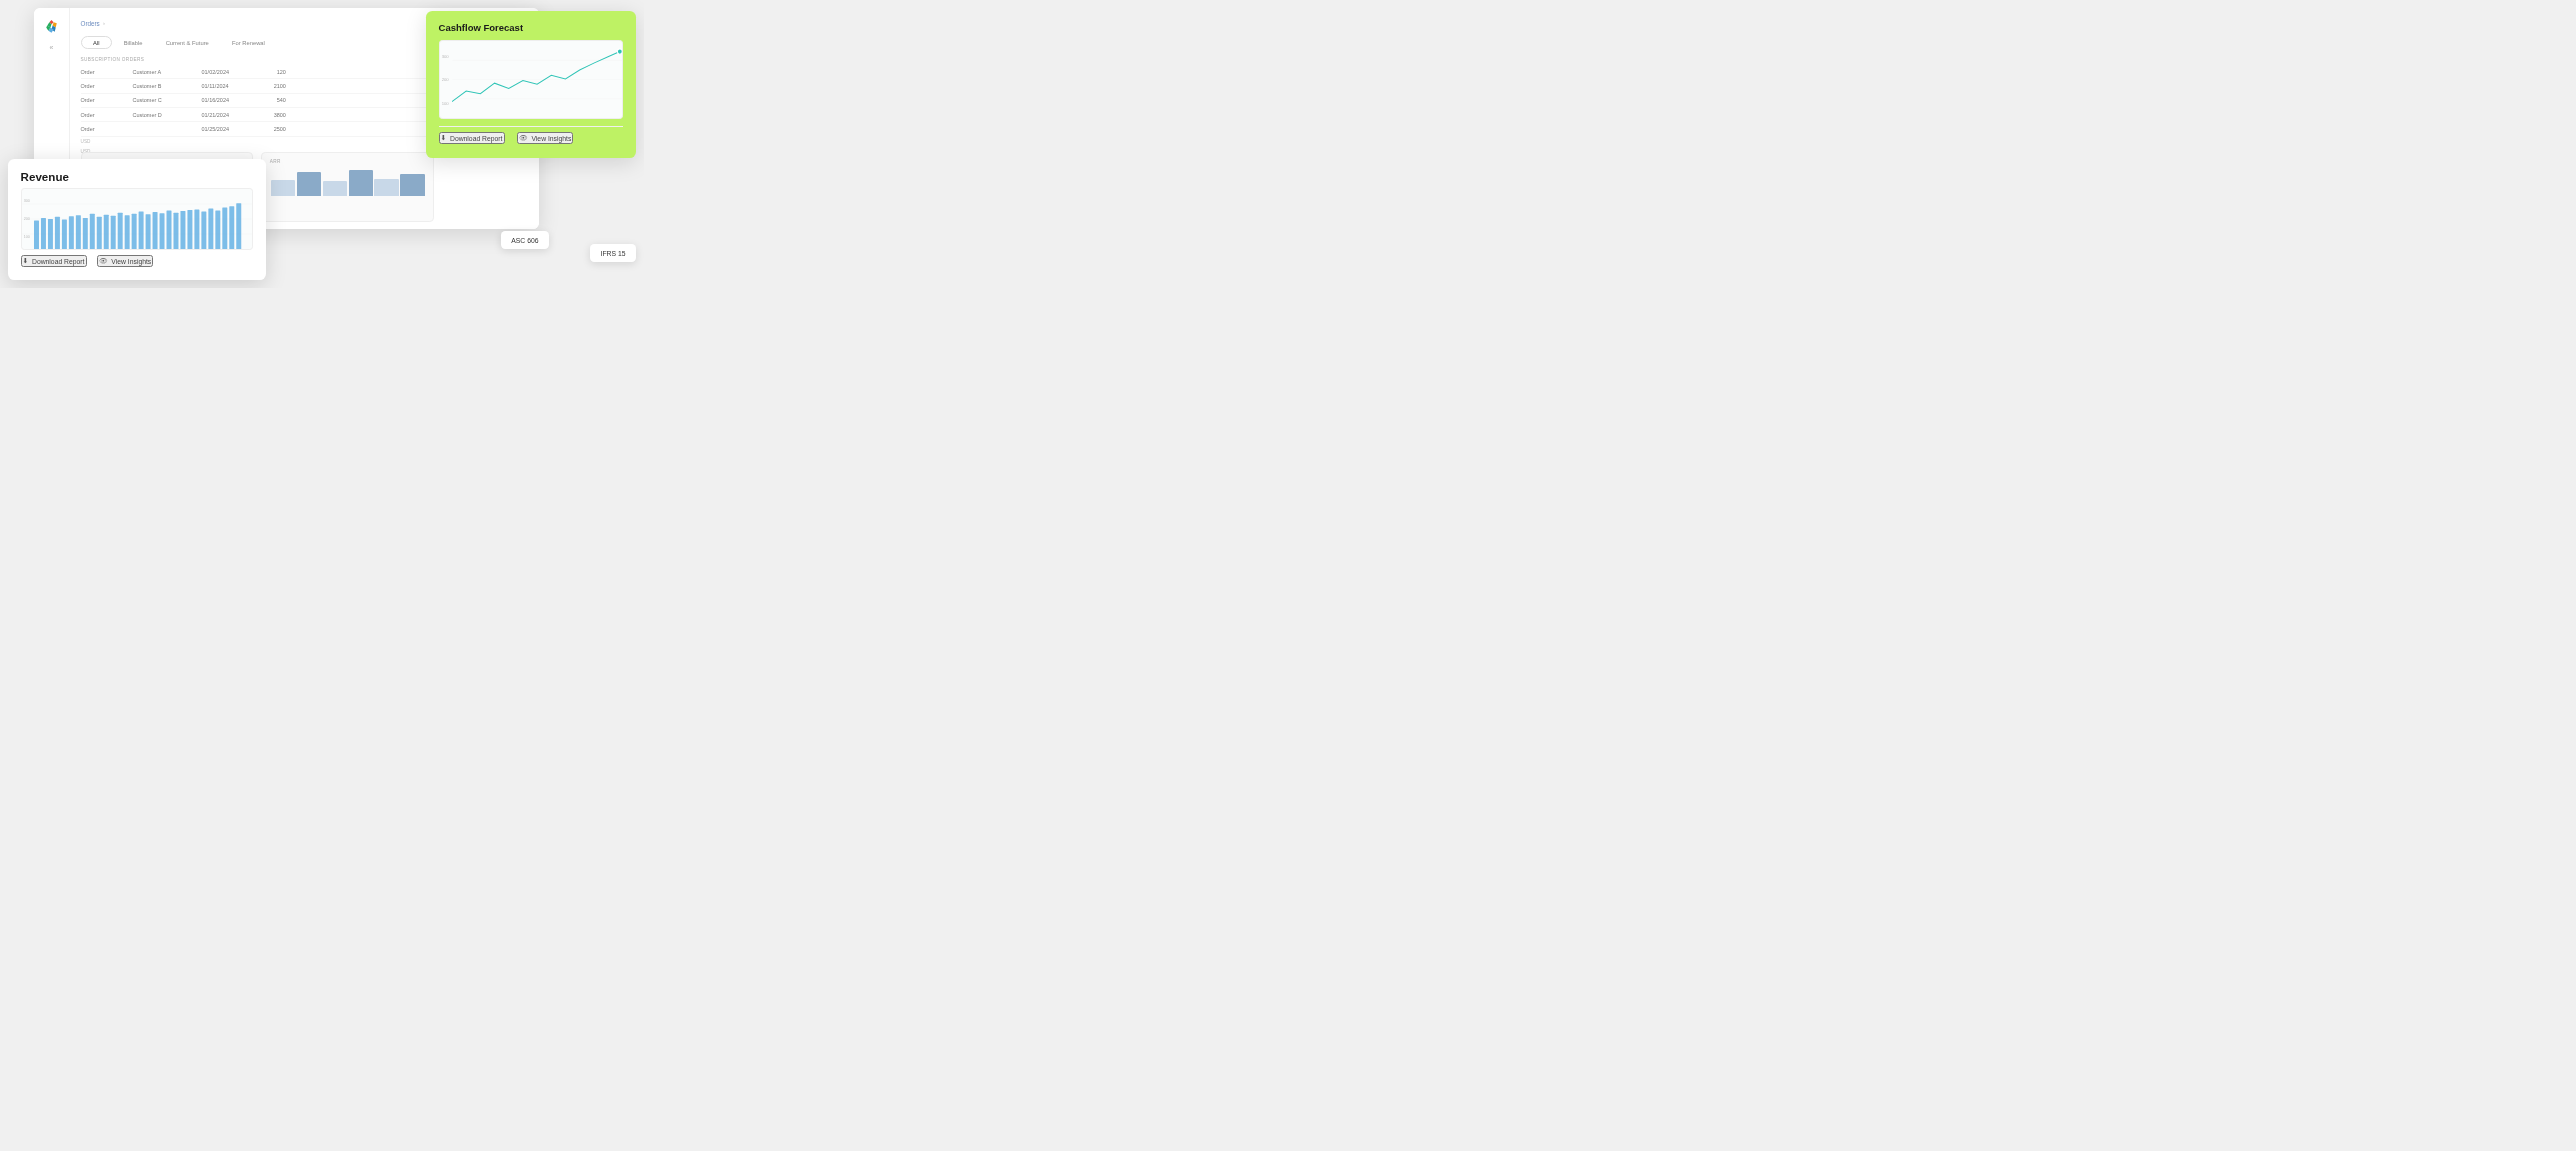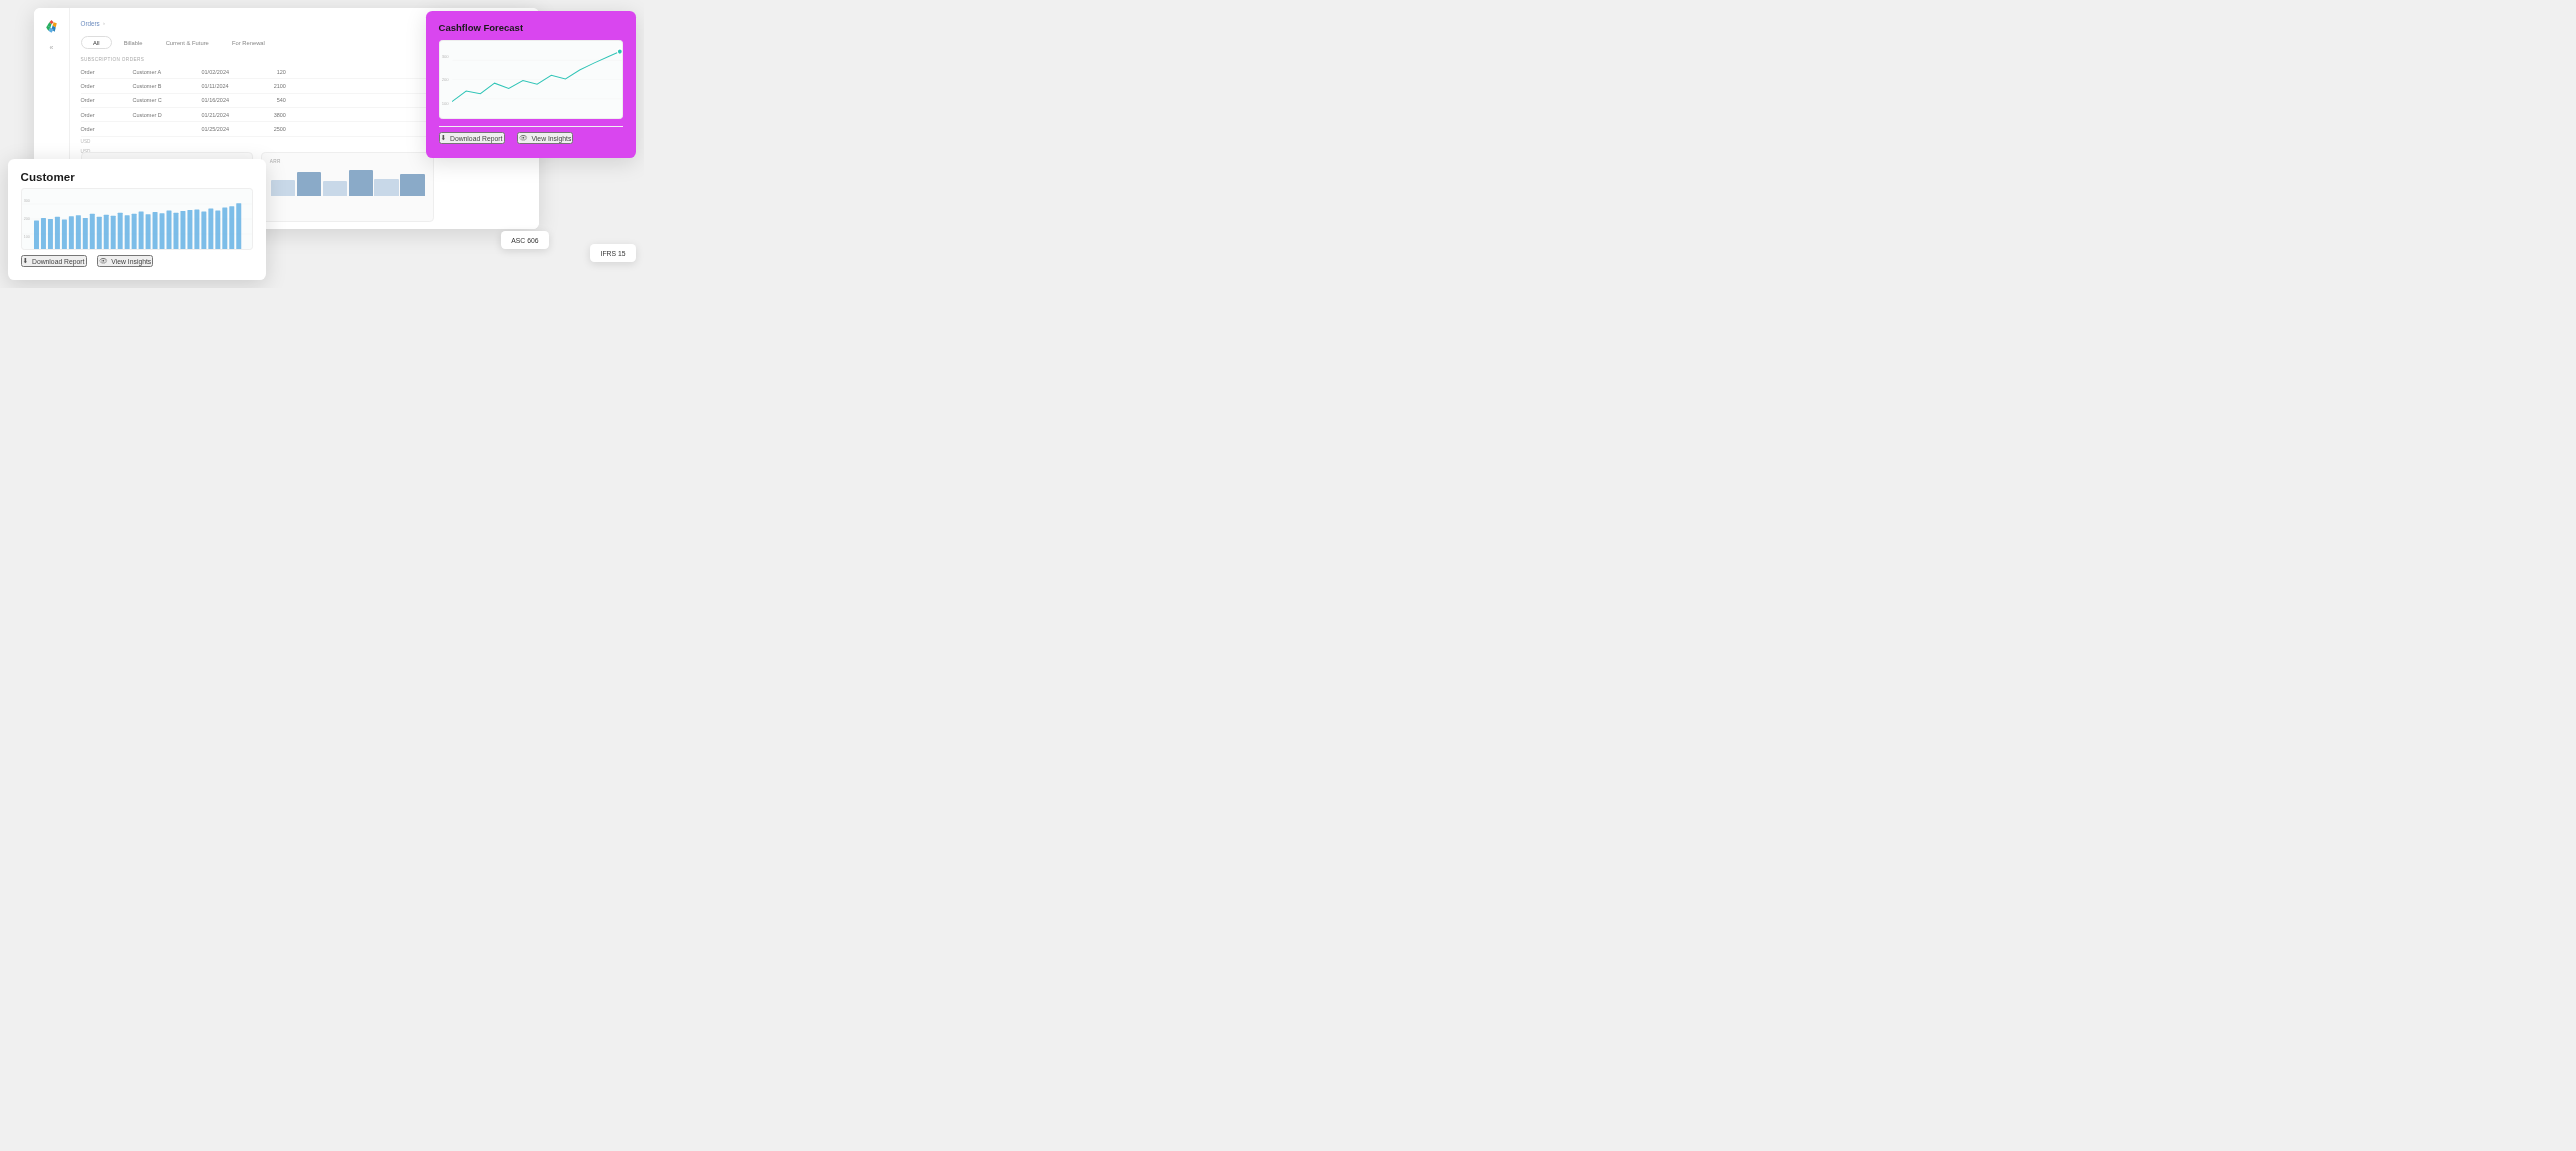--- a/index.html
+++ b/index.html
@@ -177,21 +177,21 @@
       background: #fff;
     }
 
     
     .cashflow-window {
       position: absolute;
       top: 10.5px;
       right: 8px;
       width: 210px;
       height: 147px;
-      background: #d946ef;
+      background: #bef264;
       border-radius: 6.3px;
       box-shadow: 0 4.2px 21px rgba(0,0,0,0.13);
       padding: 11.6px 12.6px 9.5px;
     }
 
     .cashflow-title {
       font-size: 9.5px;
       font-weight: 600;
       color: #1a1a1a;
       margin-bottom: 7.4px;
@@ -449,21 +449,21 @@
       <span>Download Report</span>
     </button>
     <button class="cashflow-btn">
       <span style="color:#555;">👁</span>
       <span>View Insights</span>
     </button>
   </div>
 </div>
 
 <div class="revenue-window">
-  <div class="revenue-title">Customer</div>
+  <div class="revenue-title">Revenue</div>
 
   <div class="revenue-chart-area">
 
     <div style="position:absolute;left:2.1px;top:0;height:100%;display:flex;flex-direction:column;justify-content:space-around;padding:3.2px 0;z-index:2;">
       <span style="font-size:3.7px;color:#bbb;">300</span>
       <span style="font-size:3.7px;color:#bbb;">200</span>
       <span style="font-size:3.7px;color:#bbb;">100</span>
     </div>
 
     <svg style="position:absolute;top:0;left:0;width:100%;height:100%;" preserveAspectRatio="none" viewBox="0 0 440 116" width="231" height="61">

